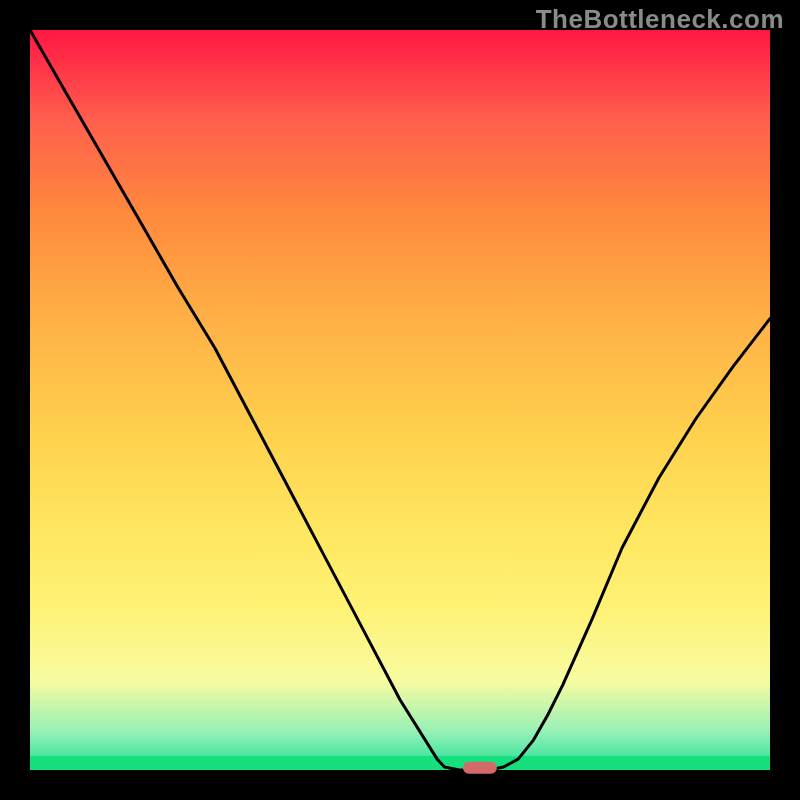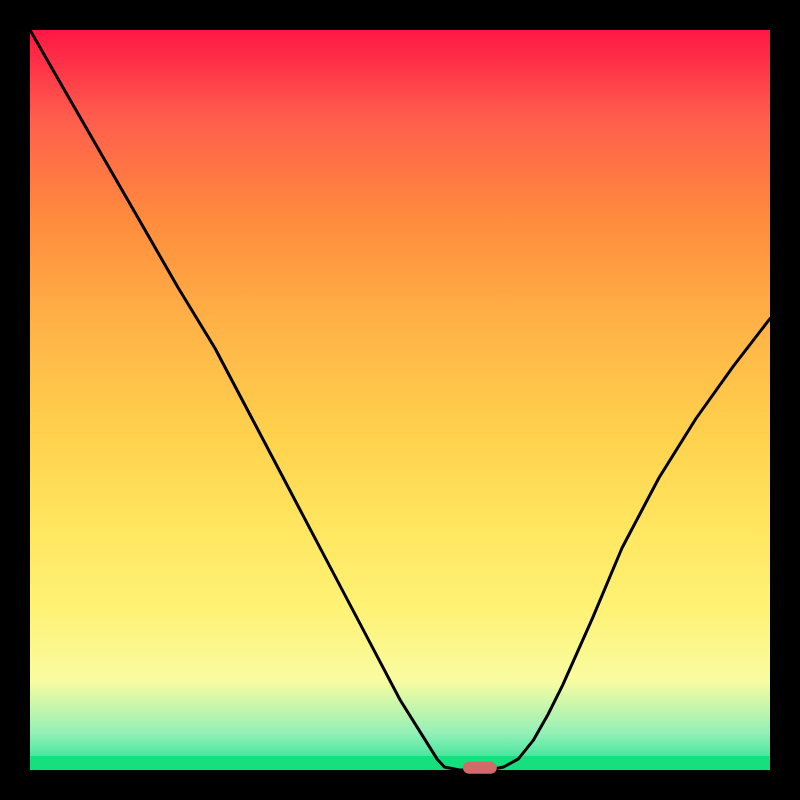--- a/index.html
+++ b/index.html
@@ -57,13 +57,14 @@
 
     <rect id="plot-bg" fill="url(#bg-grad)" x="30" y="30" width="740" height="740"></rect>
 
     <rect id="green-floor" fill="#15e07d" x="30" y="756" width="740" height="14"></rect>
 
     <path id="curve" fill="none" stroke="#000" stroke-width="3" stroke-linejoin="round" stroke-linecap="round" clip-path="url(#plot-clip)" d="M30.0 30.0 L67.0 94.4 L104.0 158.8 L141.0 223.1 L178.0 287.5 L215.0 348.2 L252.0 418.5 L289.0 488.8 L326.0 559.1 L363.0 629.4 L400.0 699.7 L437.0 758.9 L444.4 767.0 L459.2 770.0 L474.0 770.0 L488.8 770.0 L503.6 767.0 L518.4 758.9 L533.2 740.4 L548.0 714.5 L562.8 684.9 L577.6 651.6 L592.4 618.3 L622.0 548.0 L659.0 477.7 L696.0 418.5 L733.0 366.7 L770.0 318.6"></path>
 
     <rect id="min-marker" rx="6" ry="6" height="12" width="34" x="462.9" y="761.8" fill="#d36a6a"></rect>
   </svg>
 
+  <div class="watermark">TheBottleneck.com</div>
 </div>
 
 </body></html>

